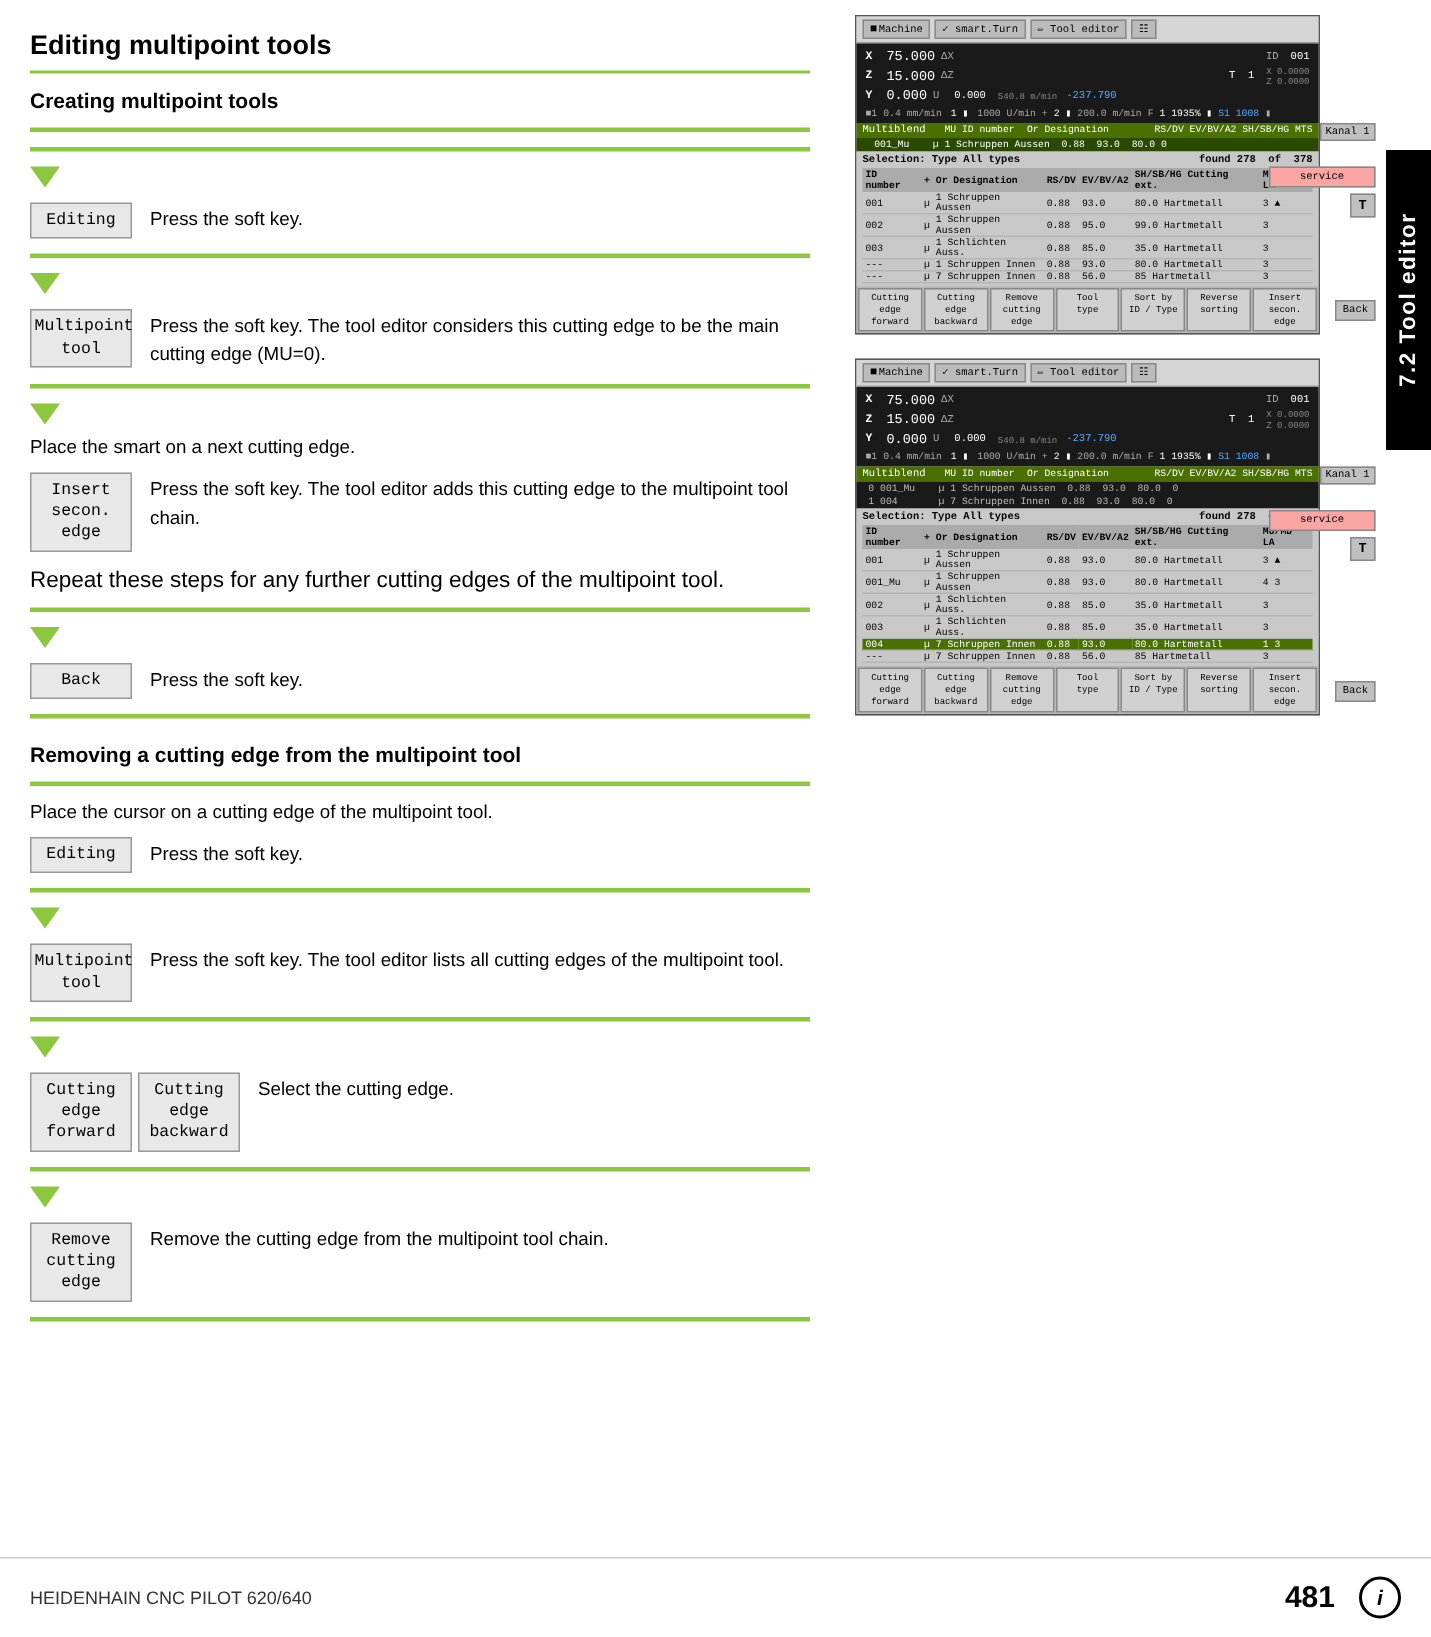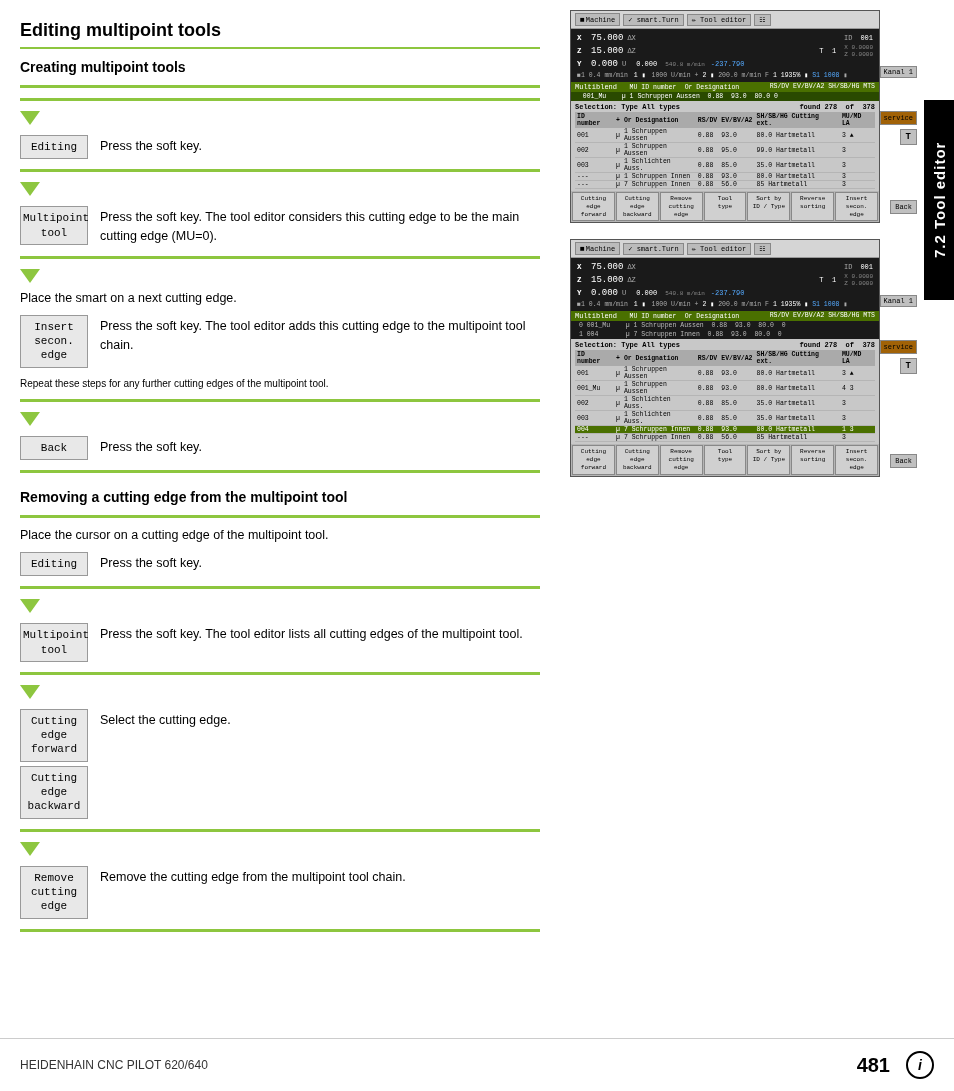--- a/index.html
+++ b/index.html
@@ -74,21 +74,21 @@
       line-height: 1.5;
       padding-top: 2px;
     }
 
     .place-text {
       font-size: 12.5px;
       margin: 8px 0;
     }
 
     .repeat-text {
-      font-size: 10px;
+      font-size: 15px;
       margin: 8px 0;
     }
 
     
     .bottom-bar {
       position: absolute;
       bottom: 0;
       left: 0;
       right: 0;
       padding: 12px 20px;
@@ -270,35 +270,35 @@
       font-size: 6px;
       padding: 2px 2px;
       text-align: center;
       flex: 1;
       line-height: 1.3;
     }
 
     .ms-side-kanal {
       position: absolute;
       right: -38px;
-      top: 55px;
+      top: 71px;
       font-size: 7px;
       background: #c0c0c0;
       border: 1px solid #888;
       padding: 1px 3px;
     }
 
     .ms-side-service {
       position: absolute;
       right: -38px;
       top: 100px;
       font-size: 7px;
-      background: #a16207;
+      background: #fca5a5;
       border: 1px solid #888;
-      padding: 2px 3px;
+      padding: 2px 20px;
     }
 
     .ms-side-t {
       position: absolute;
       right: -38px;
       top: 118px;
       font-size: 9px;
       font-weight: bold;
       background: #c0c0c0;
       border: 1px solid #888;
@@ -387,21 +387,21 @@
     <div class="step-row">
       <div class="soft-key-box">Multipoint
 tool</div>
       <p class="step-text">Press the soft key. The tool editor lists all cutting edges of the multipoint tool.</p>
     </div>
 
     <div class="green-divider"></div>
     <div class="arrow-down"></div>
 
     <div class="step-row">
-      <div style="display:flex; flex-direction:column; gap:4px; flex-shrink:0;">
+      <div style="display:flex; flex-direction:row; gap:4px; flex-shrink:0;">
         <div class="soft-key-box">Cutting edge
 forward</div>
         <div class="soft-key-box">Cutting edge
 backward</div>
       </div>
       <p class="step-text">Select the cutting edge.</p>
     </div>
 
     <div class="green-divider"></div>
     <div class="arrow-down"></div>

